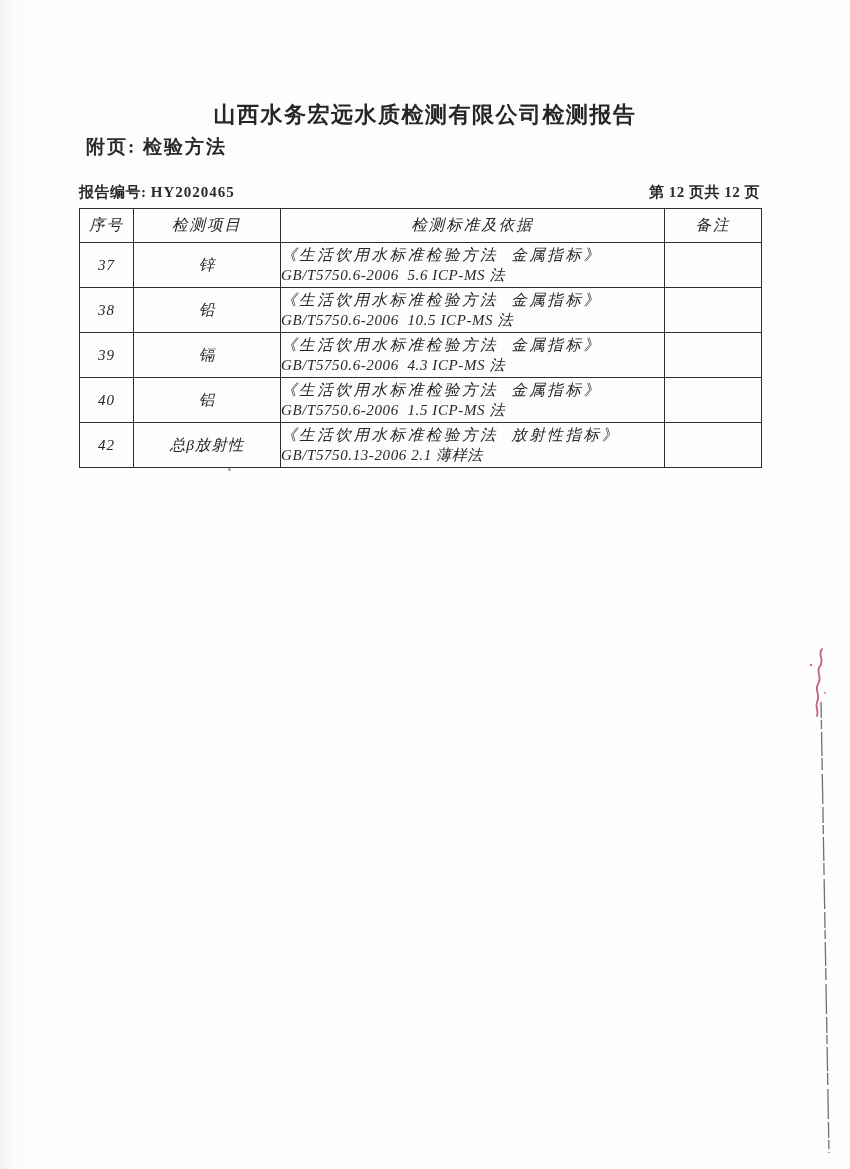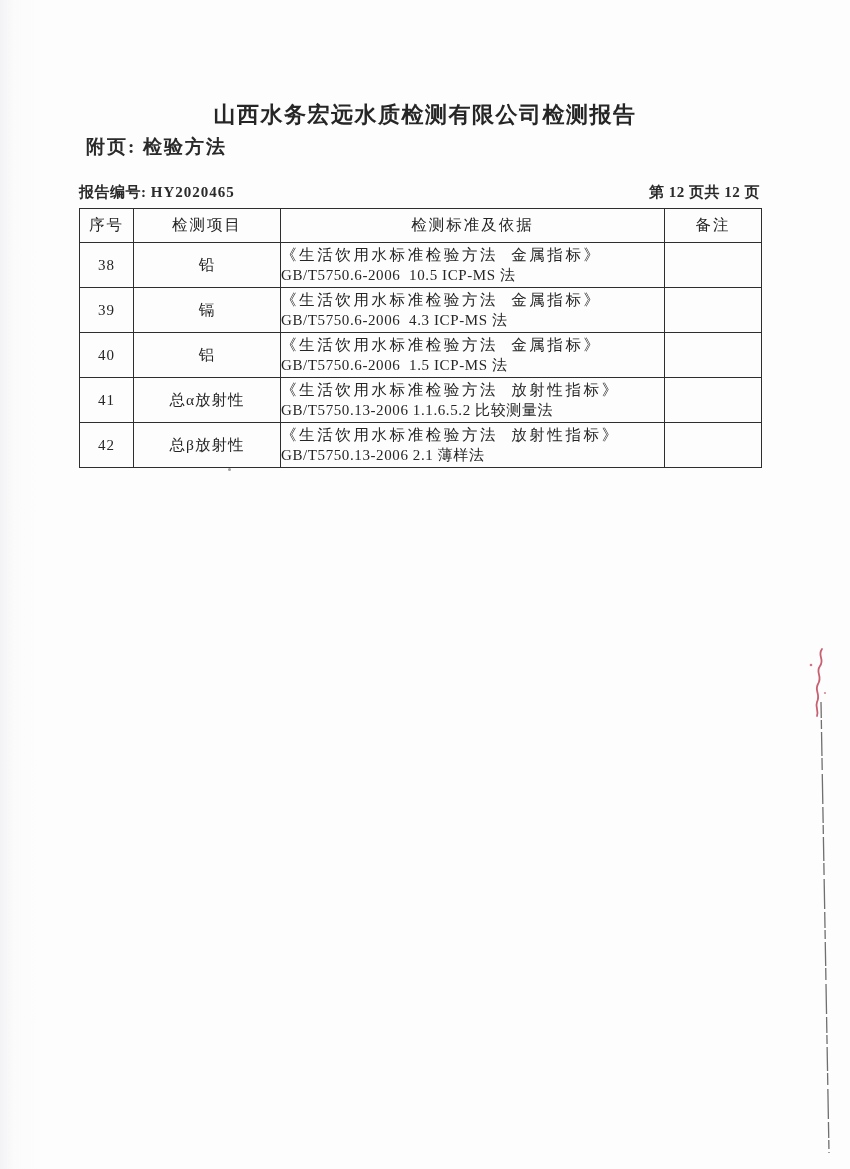--- a/index.html
+++ b/index.html
@@ -37,20 +37,21 @@
     position:absolute;top:208px;left:79px;width:682px;
     border-collapse:collapse;
     table-layout:fixed;
   }
   table.methods td,table.methods th{
     border:1.4px solid #2e2e2e;
     padding:0;
     font-weight:normal;
     color:#262626;
     vertical-align:middle;
+    font-style:italic;
   }
   table.methods thead tr{height:34px;}
   table.methods tbody tr{height:45px;}
   th.hdr{font-size:15.5px;text-align:center;letter-spacing:2px;}
   td.c-no{text-align:center;font-size:15px;letter-spacing:1px;}
   td.c-item{text-align:center;font-size:15.5px;letter-spacing:1px;}
   td.c-std{padding:2px 6px 2px 11px;}
   td.c-remark{}
   .std-line1{
     display:block;
@@ -100,20 +101,29 @@
     <thead>
       <tr>
         <th class="hdr">序号</th>
         <th class="hdr">检测项目</th>
         <th class="hdr">检测标准及依据</th>
         <th class="hdr">备注</th>
       </tr>
     </thead>
     <tbody>
       <tr>
+        <td class="c-no">37</td>
+        <td class="c-item">锌</td>
+        <td class="c-std">
+          <span class="std-line1">《生活饮用水标准检验方法  金属指标》</span>
+          <span class="std-line2">GB/T5750.6-2006  5.6 ICP-MS 法</span>
+        </td>
+        <td class="c-remark"></td>
+      </tr>
+      <tr>
         <td class="c-no">38</td>
         <td class="c-item">铅</td>
         <td class="c-std">
           <span class="std-line1">《生活饮用水标准检验方法  金属指标》</span>
           <span class="std-line2">GB/T5750.6-2006  10.5 ICP-MS 法</span>
         </td>
         <td class="c-remark"></td>
       </tr>
       <tr>
         <td class="c-no">39</td>
@@ -123,29 +133,20 @@
           <span class="std-line2">GB/T5750.6-2006  4.3 ICP-MS 法</span>
         </td>
         <td class="c-remark"></td>
       </tr>
       <tr>
         <td class="c-no">40</td>
         <td class="c-item">铝</td>
         <td class="c-std">
           <span class="std-line1">《生活饮用水标准检验方法  金属指标》</span>
           <span class="std-line2">GB/T5750.6-2006  1.5 ICP-MS 法</span>
-        </td>
-        <td class="c-remark"></td>
-      </tr>
-      <tr>
-        <td class="c-no">41</td>
-        <td class="c-item">总α放射性</td>
-        <td class="c-std">
-          <span class="std-line1">《生活饮用水标准检验方法  放射性指标》</span>
-          <span class="std-line2">GB/T5750.13-2006 1.1.6.5.2 比较测量法</span>
         </td>
         <td class="c-remark"></td>
       </tr>
       <tr>
         <td class="c-no">42</td>
         <td class="c-item">总β放射性</td>
         <td class="c-std">
           <span class="std-line1">《生活饮用水标准检验方法  放射性指标》</span>
           <span class="std-line2">GB/T5750.13-2006 2.1 薄样法</span>
         </td>

